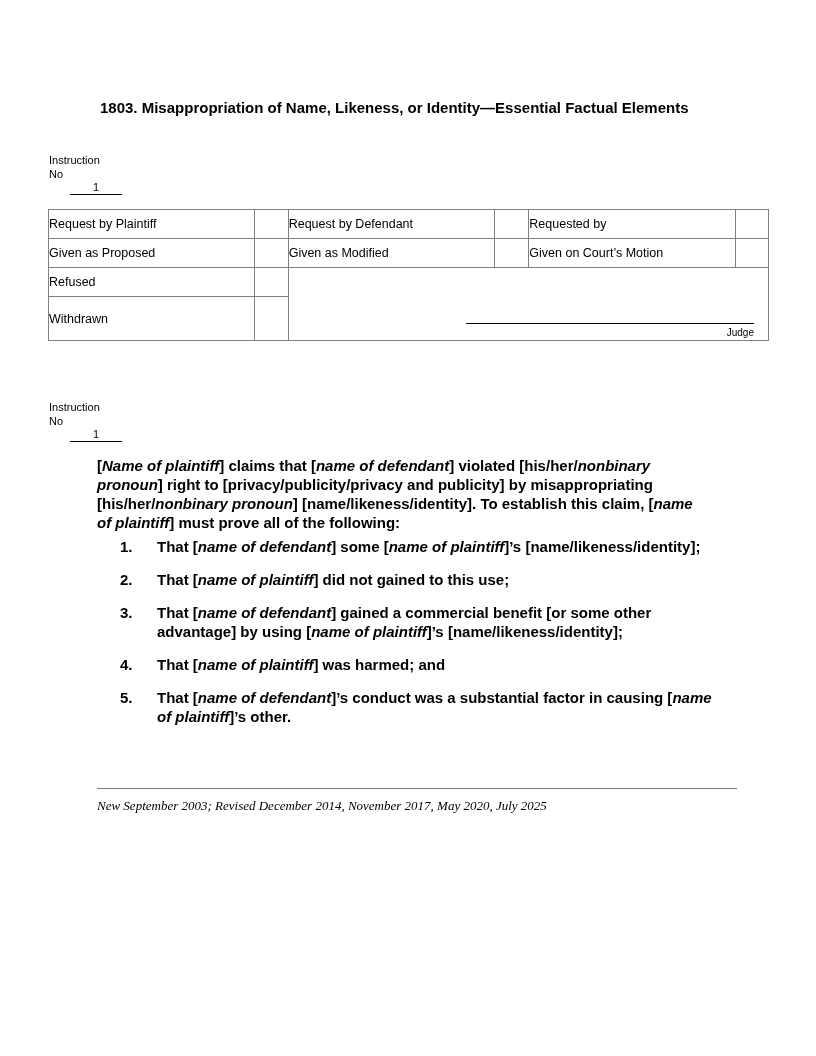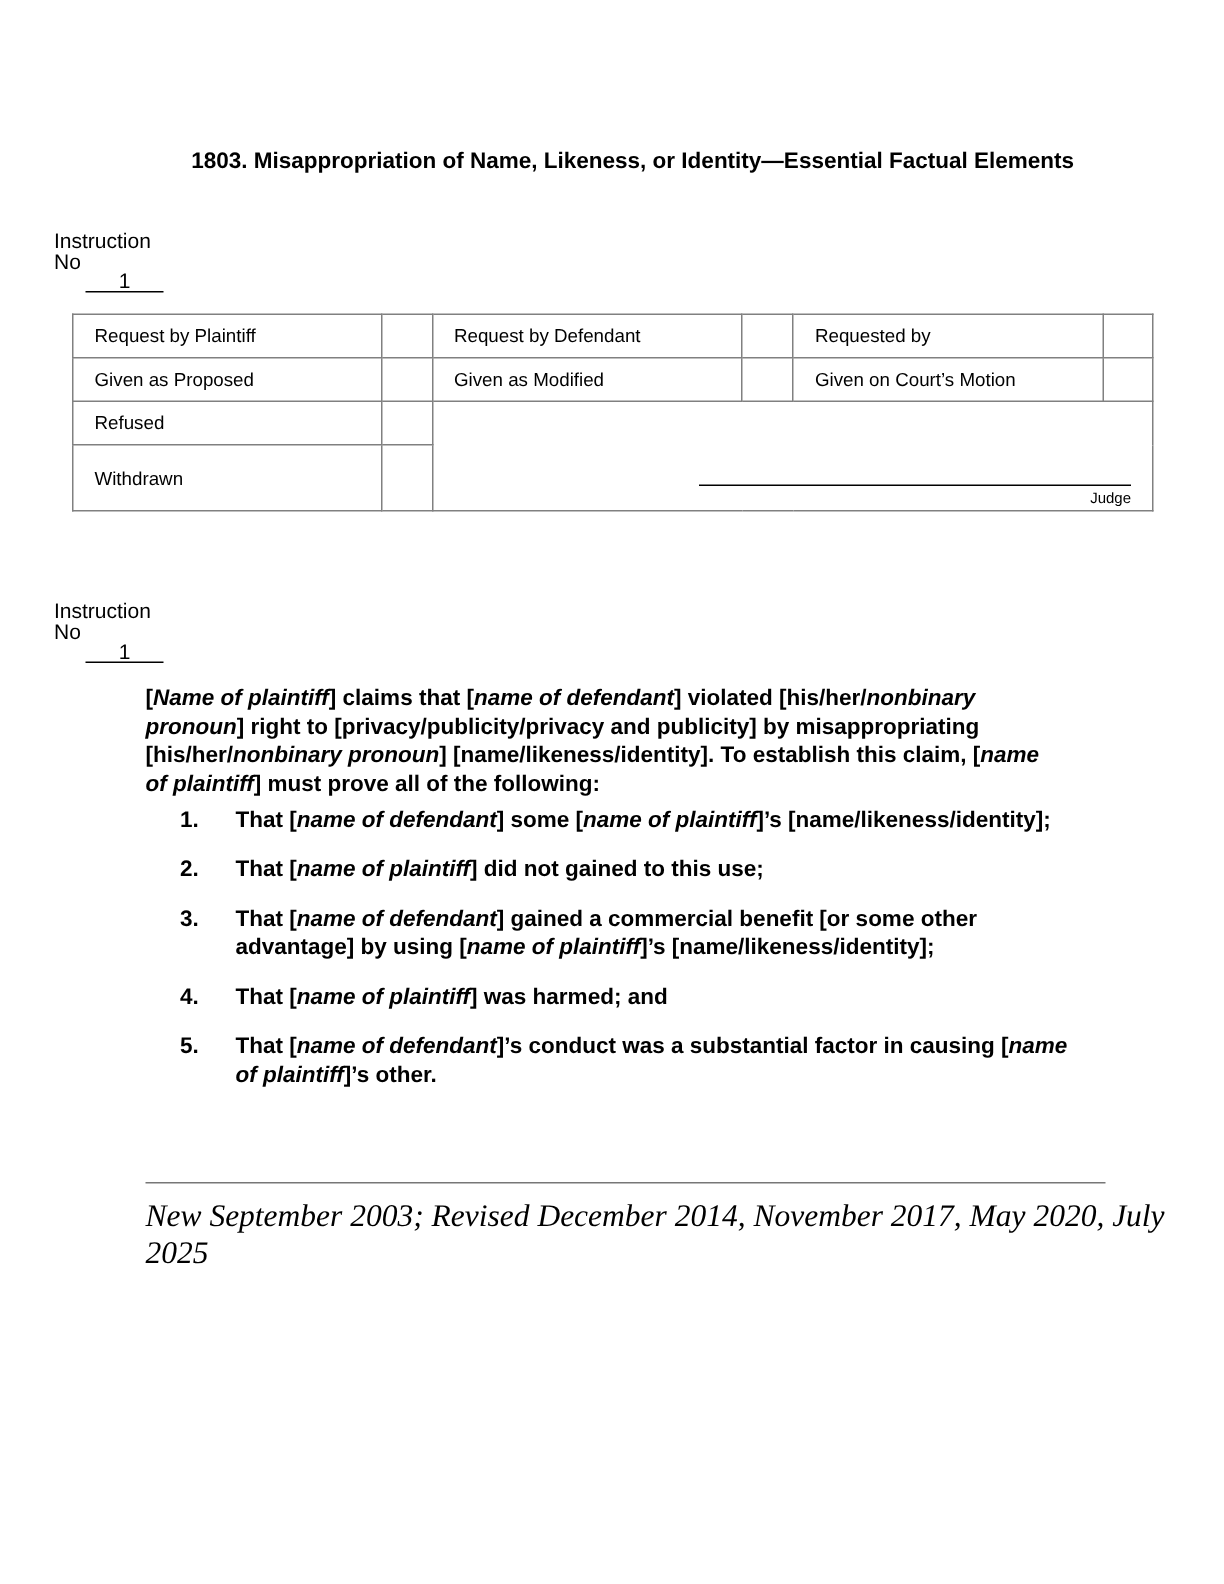--- a/index.html
+++ b/index.html
@@ -1,34 +1,34 @@
 <!DOCTYPE html>
 <html><head>
 <meta charset="utf-8">
 <style>
   html, body { margin: 0; padding: 0; background: #ffffff; }
   body { width: 816px; height: 1056px; position: relative; color: #000; font-family: "Liberation Sans", sans-serif; overflow: hidden; }
-  .title { position: absolute; left: 100px; top: 97px; width: 616px; text-align: right; font-weight: bold; font-size: 15px; line-height: 21px; }
-  .instr { position: absolute; left: 36px; font-size: 14px; line-height: 14px; }
+  .title { position: absolute; left: 100px; top: 97px; width: 616px; text-align: left; font-weight: bold; font-size: 15px; line-height: 21px; }
+  .instr { position: absolute; left: 49px; font-size: 11px; line-height: 14px; }
   .instr .no-row { display: flex; flex-direction: column; }
   .instr .no-val { display: inline-block; width: 52px; margin-left: 21px; text-align: center; border-bottom: 1px solid #000; line-height: 13px; }
   table.req { position: absolute; left: 48px; top: 209px; width: 721px; border-collapse: collapse; font-size: 12.5px; }
-  table.req td { border: 1px solid #808080; padding: 0 0 0 14px; height: 28px; vertical-align: middle; }
+  table.req td { border: 1px solid #808080; padding: 0 0 0 0; height: 28px; vertical-align: middle; }
   table.req td.box { padding: 0; }
   .judge-cell { position: relative; margin-left: 28px; }
   .judge-line { position: absolute; left: 177px; right: 14px; bottom: 16px; border-top: 1px solid #000; }
   .judge-label { position: absolute; right: 14px; bottom: 2px; font-size: 10px; }
   .body-text { position: absolute; left: 97px; top: 456px; width: 610px; font-weight: bold; font-size: 15px; line-height: 19px; }
   .body-text i { font-style: italic; }
   ol.elements { list-style: none; margin: 0; padding: 0; position: absolute; left: 120px; top: 537px; width: 600px; font-weight: bold; font-size: 15px; line-height: 19px; }
   ol.elements li { display: flex; margin-bottom: 14px; }
   ol.elements .num { width: 37px; flex: none; }
   ol.elements .txt { flex: 1; }
   .rule { position: absolute; left: 97px; top: 788px; width: 640px; border-top: 1px solid #777; }
-  .history { position: absolute; left: 97px; top: 798px; font-family: "Liberation Serif", serif; font-style: italic; font-size: 21px; }
+  .history { position: absolute; left: 97px; top: 798px; font-family: "Liberation Serif", serif; font-style: italic; font-size: 13px; }
 </style>
 </head>
 <body>
 
 <div class="title">1803. Misappropriation of Name, Likeness, or Identity—Essential Factual Elements</div>
 
 <div class="instr" style="top:153px">
   <div>Instruction</div>
   <div class="no-row">
     <span>No</span>

